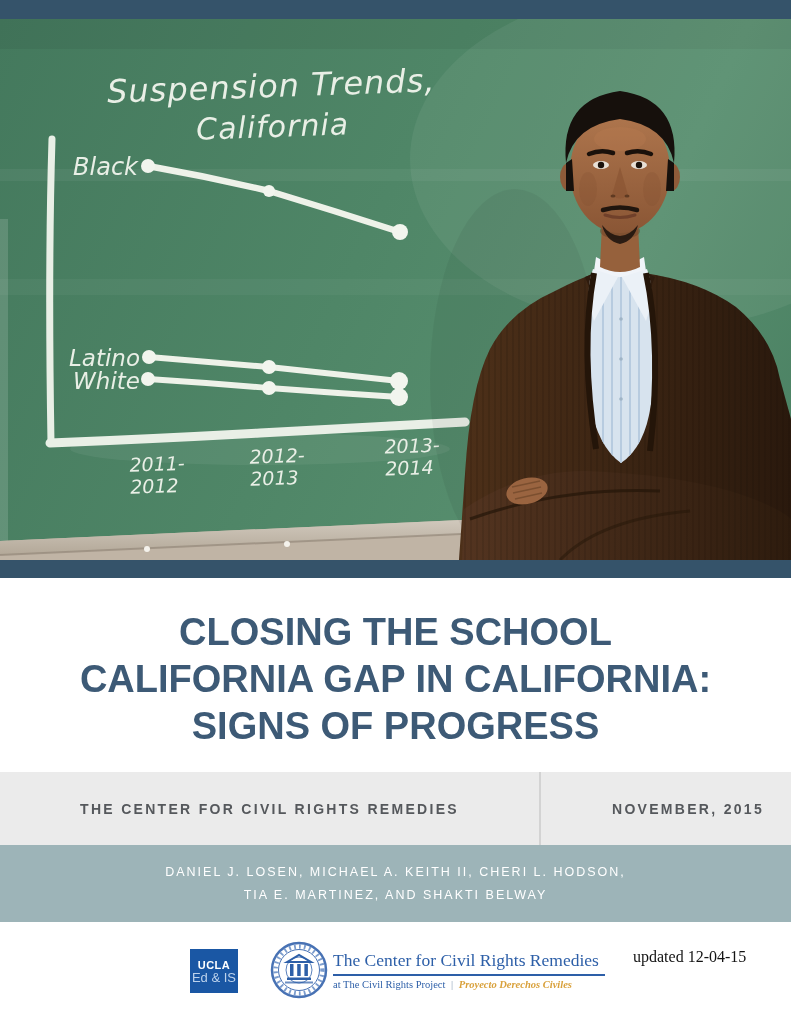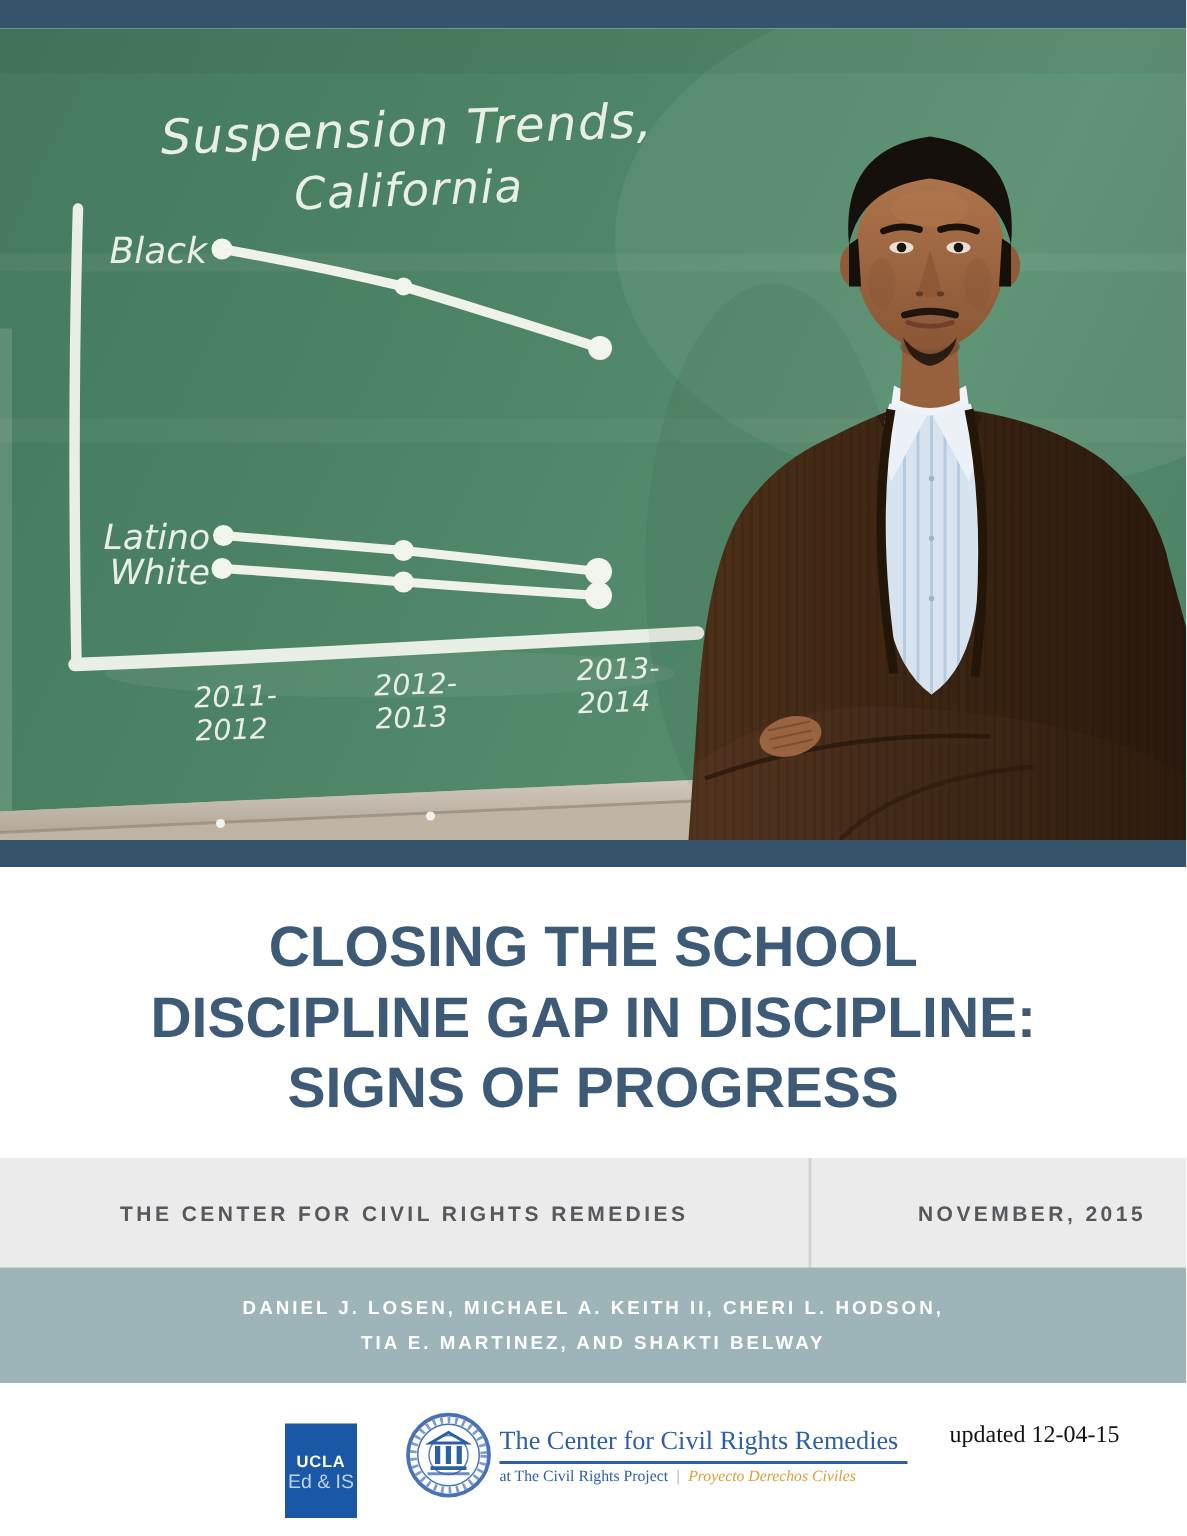--- a/index.html
+++ b/index.html
@@ -20,35 +20,35 @@
   .title-inner{padding-top:31px;}
 
   .meta-band{position:absolute;top:772px;left:0;width:791px;height:73px;background:#ebebeb;display:flex;}
   .meta-left{width:539px;display:flex;align-items:center;justify-content:center;}
   .meta-divider{width:2px;background:#d3d3d3;height:73px;}
   .meta-right{flex:1;display:flex;align-items:center;justify-content:center;padding-left:44px;}
   .meta-text{font-size:14px;font-weight:bold;letter-spacing:2.3px;color:#55585c;}
 
   .authors-band{position:absolute;top:845px;left:0;width:791px;height:77px;background:#9db4b8;
                 display:flex;flex-direction:column;align-items:center;justify-content:center;}
-  .authors-line{font-size:12.5px;font-weight:bold;letter-spacing:2px;color:#ffffff;line-height:23px;text-align:center;}
+  .authors-line{font-size:12.5px;font-weight:normal;letter-spacing:2px;color:#ffffff;line-height:23px;text-align:center;}
 
   .footer{position:absolute;top:922px;left:0;width:791px;height:102px;background:#ffffff;}
-  .ucla-box{position:absolute;left:190px;top:27px;width:48px;height:63px;background:#1a57a4;
+  .ucla-box{position:absolute;left:190px;top:27px;width:48px;height:44px;background:#1a57a4;
             display:flex;flex-direction:column;align-items:center;justify-content:center;}
   .ucla-line1{color:#ffffff;font-weight:bold;font-size:11px;letter-spacing:.5px;line-height:13px;}
   .ucla-line2{color:#bcd2ec;font-size:13px;line-height:11px;}
   .seal{position:absolute;left:270px;top:19px;width:58px;height:58px;}
   .wordmark{position:absolute;left:333px;top:28px;width:280px;}
   .wordmark-name{font-family:"Liberation Serif",serif;font-size:17.5px;color:#2d5fa8;white-space:nowrap;line-height:21px;}
   .wordmark-rule{border-top:2px solid #2d5fa8;margin-top:3px;width:272px;}
   .wordmark-sub{margin-top:3px;font-family:"Liberation Serif",serif;font-size:10.5px;white-space:nowrap;}
   .sub-left{color:#2d5fa8;}
   .sub-sep{color:#8ba0b8;margin:0 3px;}
-  .sub-right{color:#d9a13b;font-style:italic;}
+  .sub-right{color:#d9a13b;font-style:italic;font-weight:bold;}
   .updated{position:absolute;left:633px;top:26px;font-family:"Liberation Serif",serif;font-size:16px;color:#131313;}
 
   .chalk-text{font-family:"DejaVu Sans",sans-serif;font-style:italic;fill:#e9efe6;}
 </style>
 </head>
 <body>
 
 <div class="page">
 
   <div class="top-bar"></div>
@@ -204,21 +204,21 @@
         </g>
       </g>
     </svg>
   </div>
 
   <div class="photo-bottom-bar"></div>
 
   <div class="title-block">
     <div class="title-inner">
       <div class="title-line">CLOSING THE SCHOOL</div>
-      <div class="title-line">DISCIPLINE GAP IN DISCIPLINE:</div>
+      <div class="title-line">CALIFORNIA GAP IN CALIFORNIA:</div>
       <div class="title-line">SIGNS OF PROGRESS</div>
     </div>
   </div>
 
   <div class="meta-band">
     <div class="meta-left">
       <span class="meta-text">THE CENTER FOR CIVIL RIGHTS REMEDIES</span>
     </div>
     <div class="meta-divider"></div>
     <div class="meta-right">

